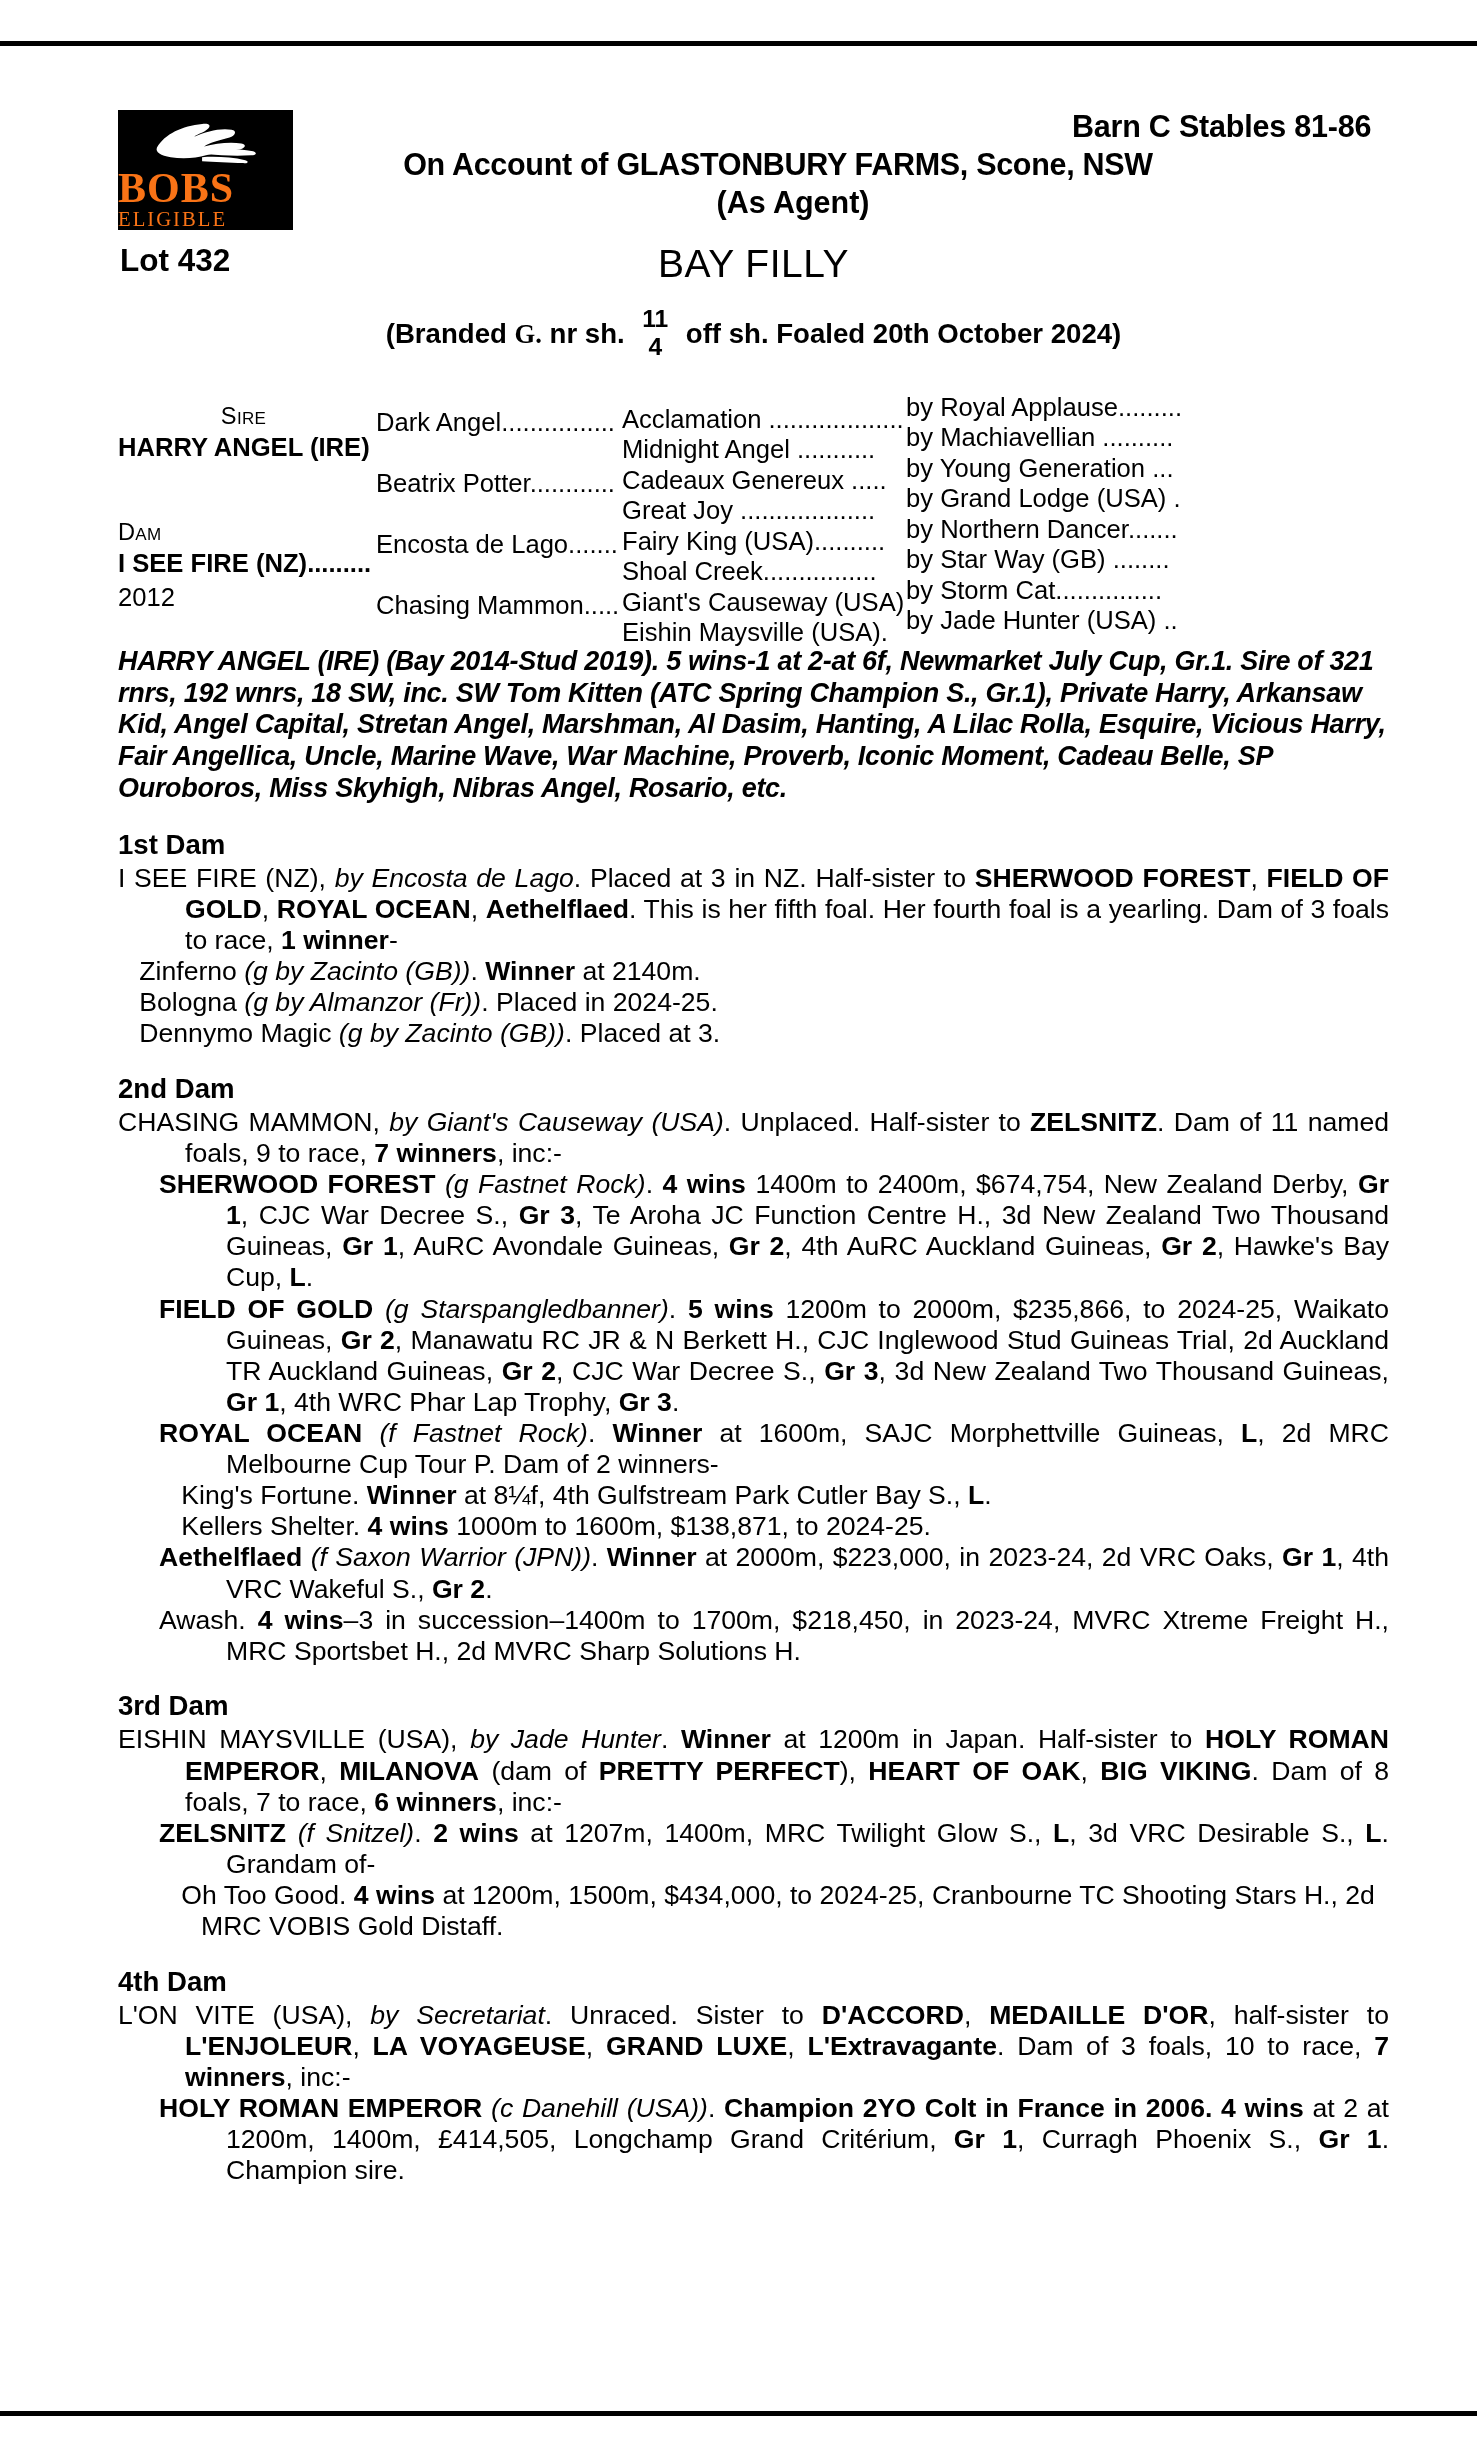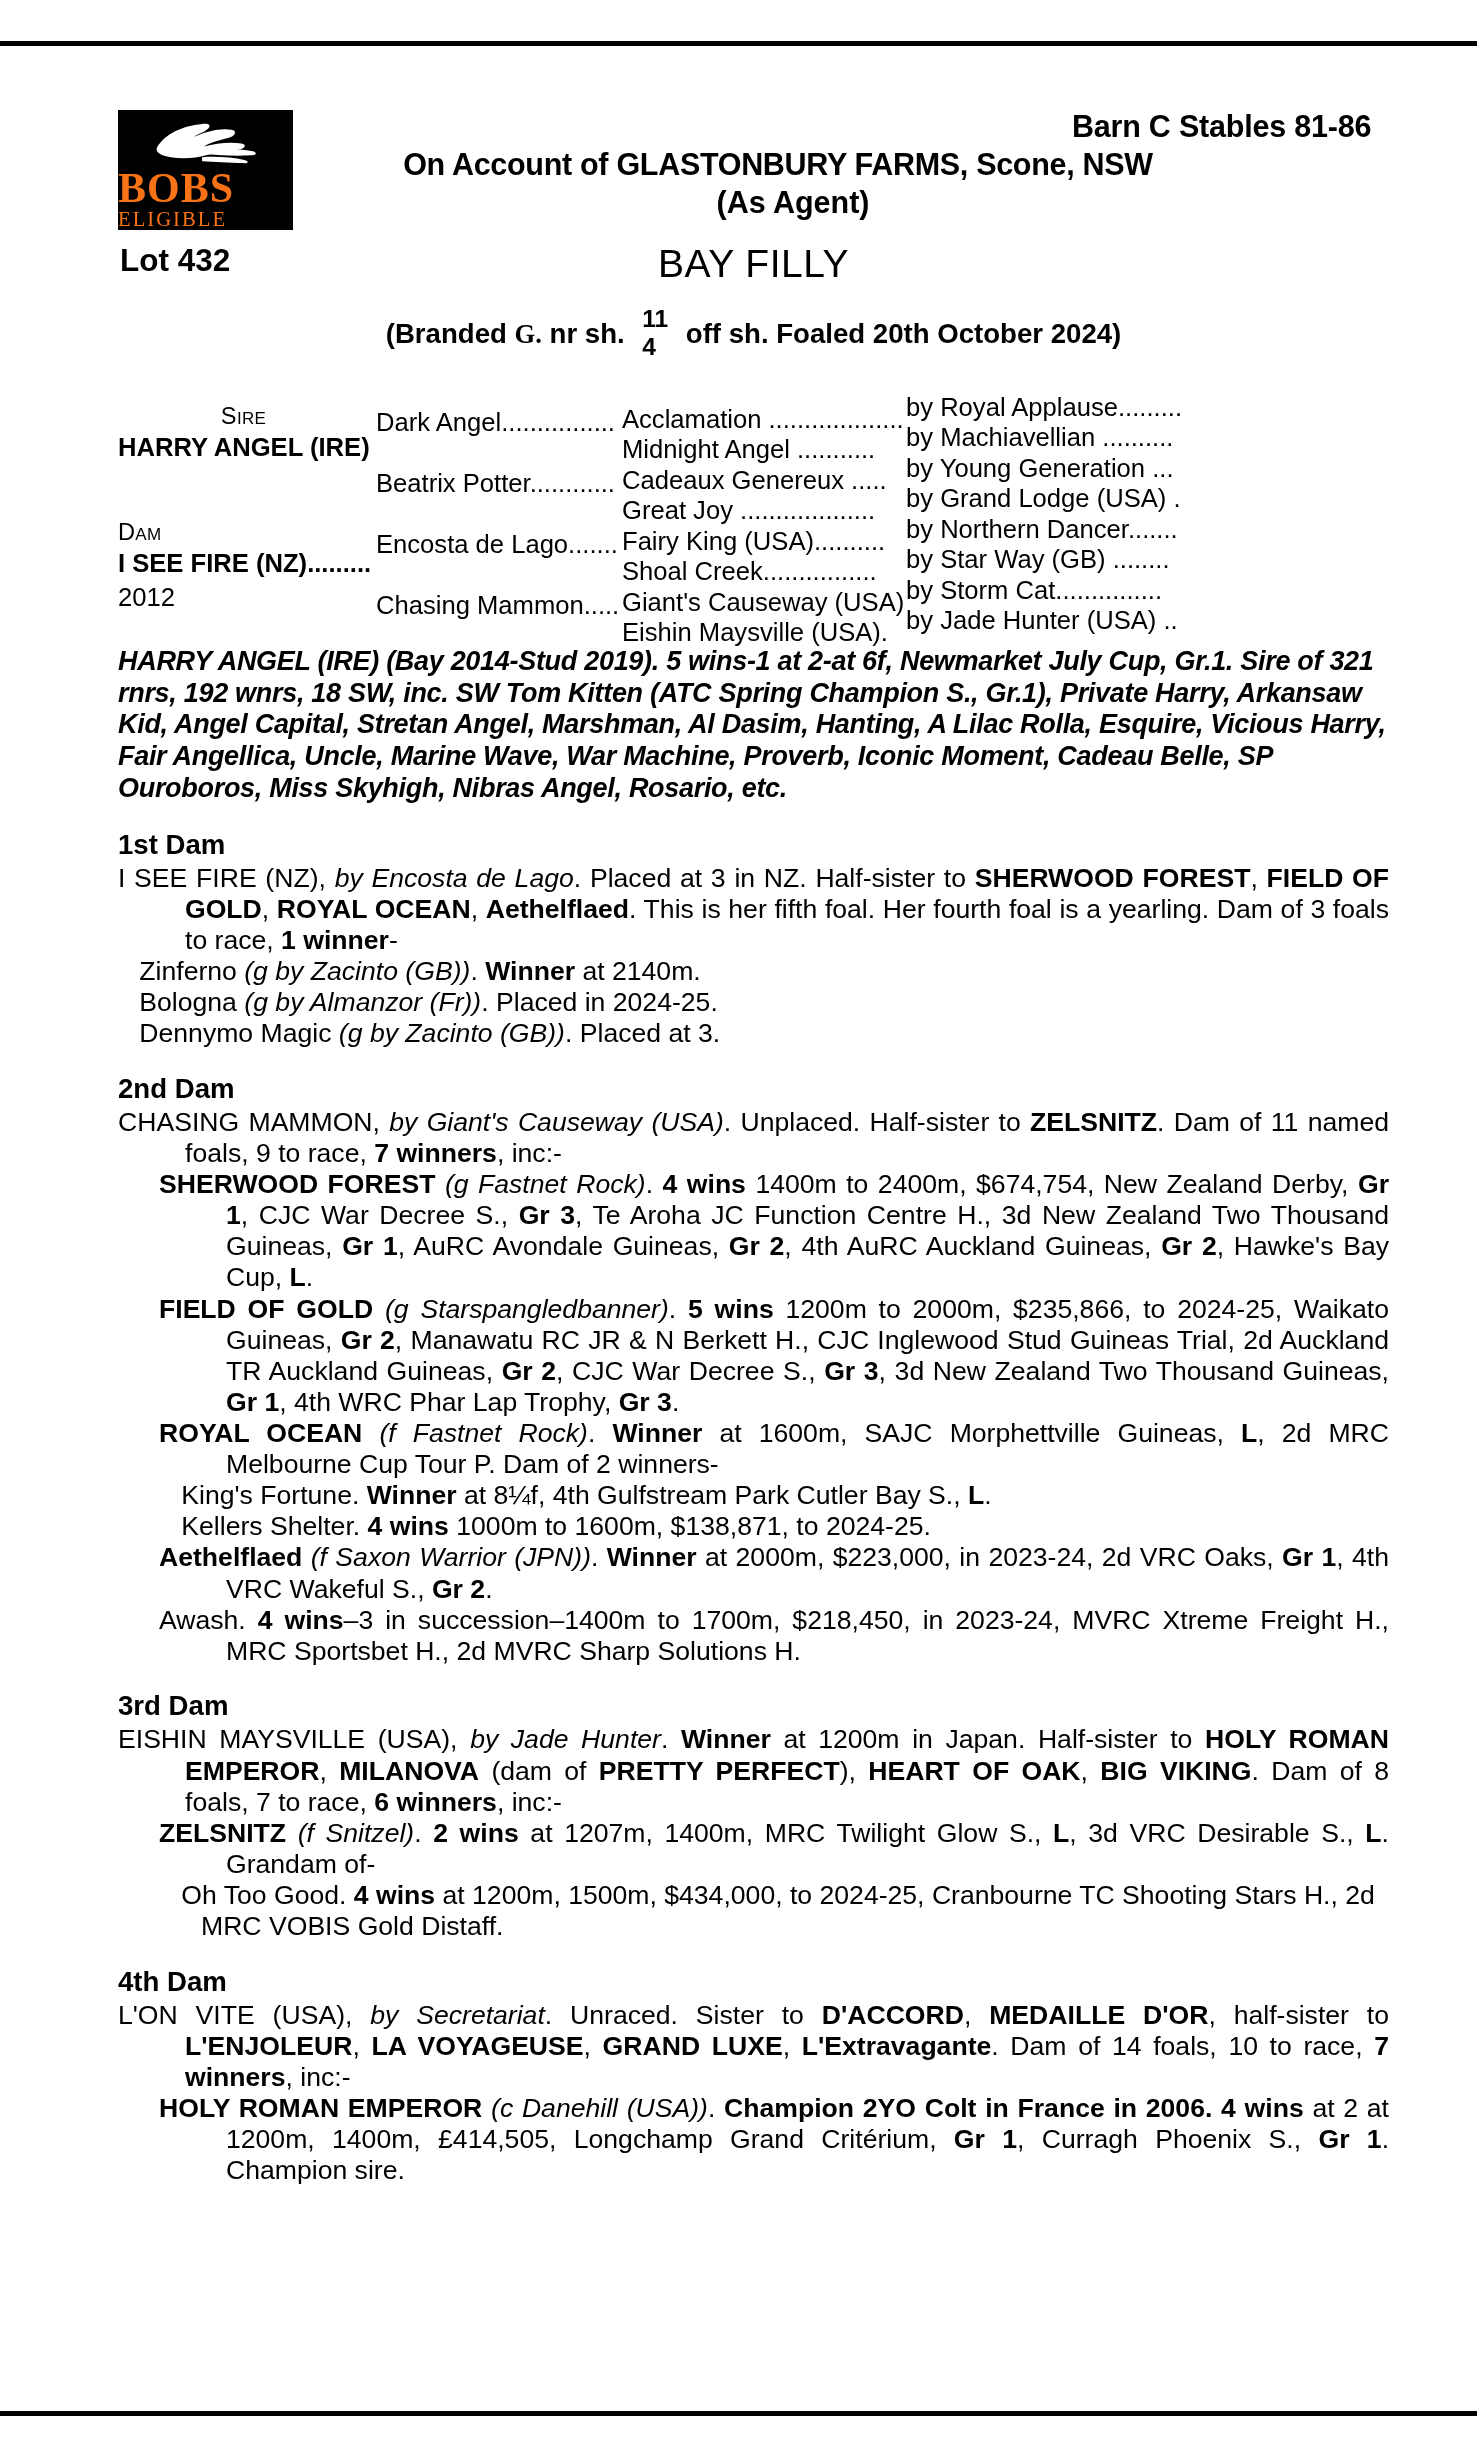--- a/index.html
+++ b/index.html
@@ -140,21 +140,21 @@
     white-space: nowrap;
     font-weight: bold;
   }
   .brand-row .brandmark {
     font-family: "Liberation Serif", serif;
     font-size: 26.6px;
   }
   .frac {
     display: inline-block;
     vertical-align: middle;
-    text-align: left;
+    text-align: center;
     line-height: 1;
     margin: 0 9.9px;
     position: relative;
     top: -2px;
   }
   .frac .num { display: block; font-size: 24.6px; }
   .frac .den { display: block; font-size: 24.6px; margin-top: 3.9px; }
 
   
   .pedigree {
@@ -364,18 +364,18 @@
     <p class="entry nojust lvl2"><span>Kellers Shelter</span><span>. <b>4 wins</b> 1000m to 1600m, $138,871, to 2024-25.</span></p>
     <p class="entry hang2"><b>Aethelflaed</b><i> (f Saxon Warrior (JPN))</i><span>. <b>Winner</b> at 2000m, $223,000, in 2023-24, 2d VRC Oaks, <b>Gr 1</b>, 4th VRC Wakeful S., <b>Gr 2</b>.</span></p>
     <p class="entry hang2"><span>Awash</span><span>. <b>4 wins</b>–3 in succession–1400m to 1700m, $218,450, in 2023-24, MVRC Xtreme Freight H., MRC Sportsbet H., 2d MVRC Sharp Solutions H.</span></p>
 
     <div class="dam-heading">3rd Dam</div>
     <p class="entry hang1"><span>EISHIN MAYSVILLE (USA), </span><i>by Jade Hunter</i><span>. </span><b>Winner</b><span> at 1200m in Japan. Half-sister to </span><b>HOLY ROMAN EMPEROR</b><span>, </span><b>MILANOVA</b><span> (dam of </span><b>PRETTY PERFECT</b><span>), </span><b>HEART OF OAK</b><span>, </span><b>BIG VIKING</b><span>. Dam of 8 foals, 7 to race, </span><b>6 winners</b><span>, inc:-</span></p>
     <p class="entry hang2"><b>ZELSNITZ</b><i> (f Snitzel)</i><span>. <b>2 wins</b> at 1207m, 1400m, MRC Twilight Glow S., <b>L</b>, 3d VRC Desirable S., <b>L</b>. Grandam of-</span></p>
     <p class="entry nojust lvl2"><span>Oh Too Good</span><span>. <b>4 wins</b> at 1200m, 1500m, $434,000, to 2024-25, Cranbourne TC Shooting Stars H., 2d MRC VOBIS Gold Distaff.</span></p>
 
     <div class="dam-heading">4th Dam</div>
-    <p class="entry hang1"><span>L'ON VITE (USA), </span><i>by Secretariat</i><span>. Unraced. Sister to </span><b>D'ACCORD</b><span>, </span><b>MEDAILLE D'OR</b><span>, half-sister to </span><b>L'ENJOLEUR</b><span>, </span><b>LA VOYAGEUSE</b><span>, </span><b>GRAND LUXE</b><span>, </span><b>L'Extravagante</b><span>. Dam of 14 foals, 10 to race, </span><b>7 winners</b><span>, inc:-</span></p>
+    <p class="entry hang1"><span>L'ON VITE (USA), </span><i>by Secretariat</i><span>. Unraced. Sister to </span><b>D'ACCORD</b><span>, </span><b>MEDAILLE D'OR</b><span>, half-sister to </span><b>L'ENJOLEUR</b><span>, </span><b>LA VOYAGEUSE</b><span>, </span><b>GRAND LUXE</b><span>, </span><b>L'Extravagante</b><span>. Dam of 3 foals, 10 to race, </span><b>7 winners</b><span>, inc:-</span></p>
     <p class="entry hang2"><b>HOLY ROMAN EMPEROR</b><i> (c Danehill (USA))</i><span>. <b>Champion 2YO Colt in France in 2006. 4 wins</b> at 2 at 1200m, 1400m, £414,505, Longchamp Grand Critérium, <b>Gr 1</b>, Curragh Phoenix S., <b>Gr 1</b>. Champion sire.</span></p>
 
   </div>
 </div>
 
 
 </body></html>

